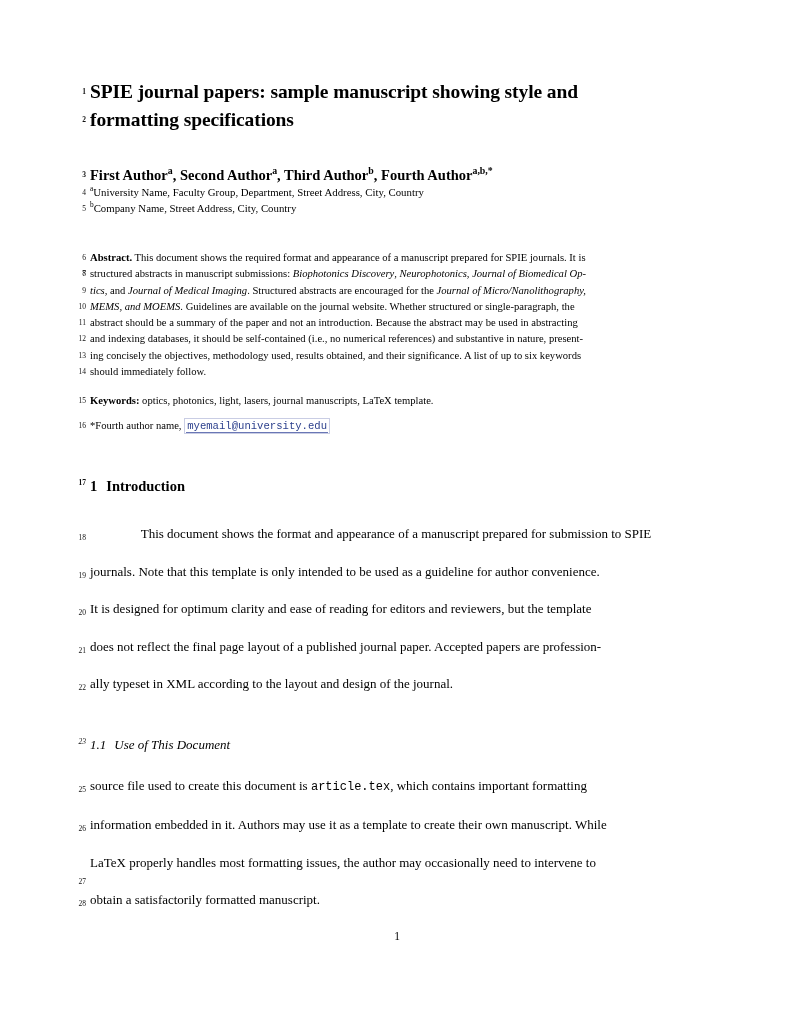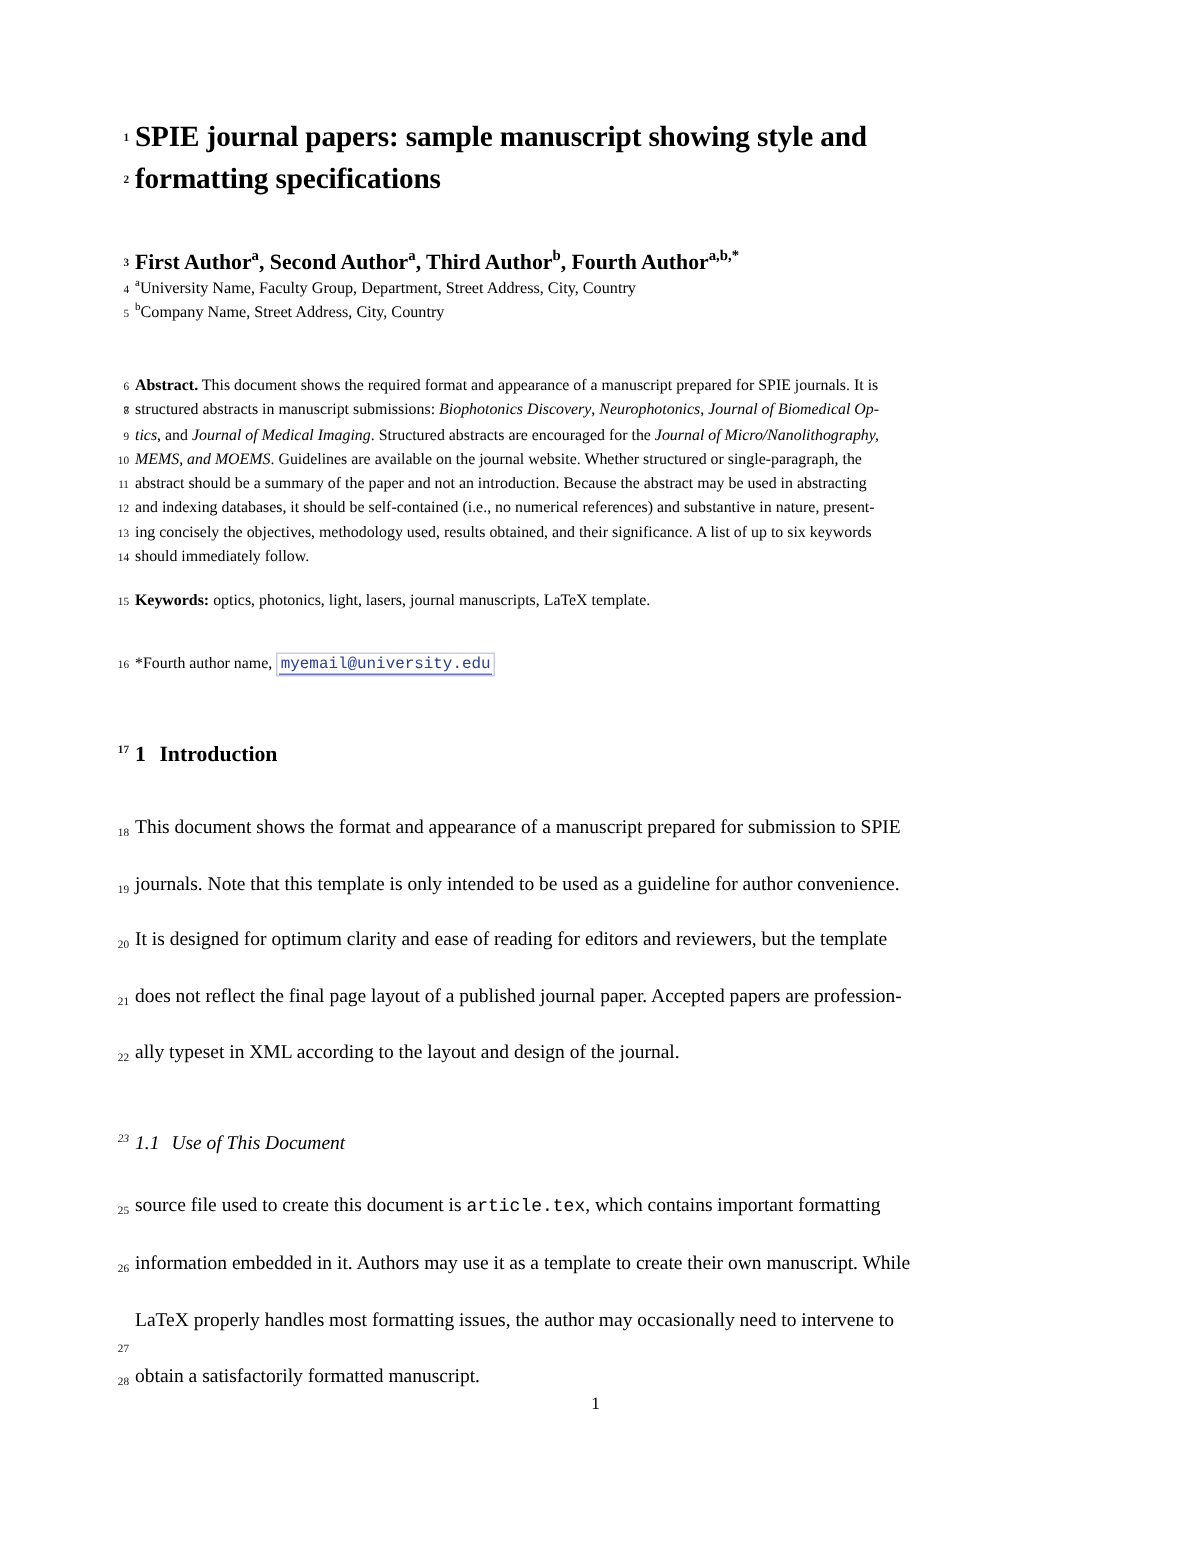--- a/index.html
+++ b/index.html
@@ -74,21 +74,21 @@
   .mono { font-family: "Liberation Mono", monospace; font-size: 9.7px; }
   .ital { font-style: italic; margin-top: 22px; }
 
   .keywords {
     margin-top: 13px;
     font-size: 10.6px;
     line-height: 16px;
     position: relative;
   }
   .corresp {
-    margin-top: 26px;
+    margin-top: 9px;
     font-size: 10.6px;
     line-height: 16px;
     position: relative;
   }
   .email {
     color: #2b3f8c;
     text-decoration: none;
     border-bottom: 0.8px solid #6a77b5;
     padding: 0 1px;
     font-family: Liberation Mono, monospace;
@@ -131,21 +131,21 @@
 
   .pagenum {
     position: absolute;
     left: 0; right: 0;
     top: 930px;
     text-align: center;
     font-size: 11.5px;
   }
   .justify-spread {
     display: flex;
-    justify-content: flex-start;
+    justify-content: center;
   }
 </style>
 </head>
 <body>
 
 <div class="page">
   <div class="content">
 
     <h1 class="title">
       <span class="title-line">

